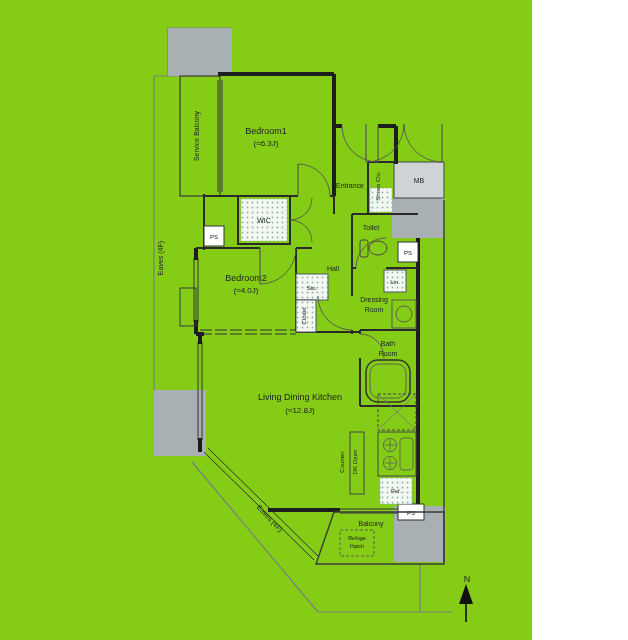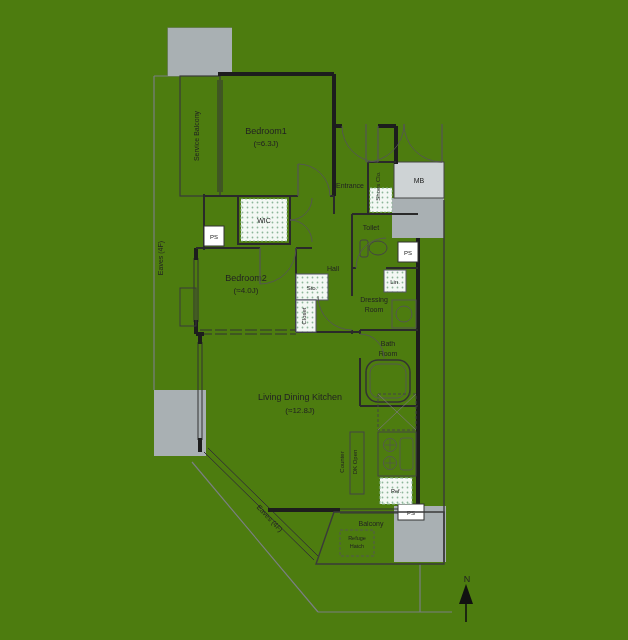--- a/index.html
+++ b/index.html
@@ -1,17 +1,17 @@
 <!DOCTYPE html>
 <html><head>
 <meta charset="utf-8">
 <style>
   html,body{margin:0;padding:0;background:#ffffff;}
   body{font-family:"Liberation Sans", sans-serif;}
-  .canvas{position:relative;width:628px;height:640px;background:#4d7c0f;overflow:hidden;}
+  .canvas{position:relative;width:532px;height:640px;background:#84cc16;overflow:hidden;}
   svg{display:block;}
   text{fill:#222;font-family:"Liberation Sans", sans-serif;}
   .room-label{font-size:9px;}
   .size-label{font-size:8px;}
   .small-label{font-size:7px;}
   .tiny-label{font-size:6px;}
   .micro-label{font-size:5.5px;}
 </style>
 </head>
 <body>

